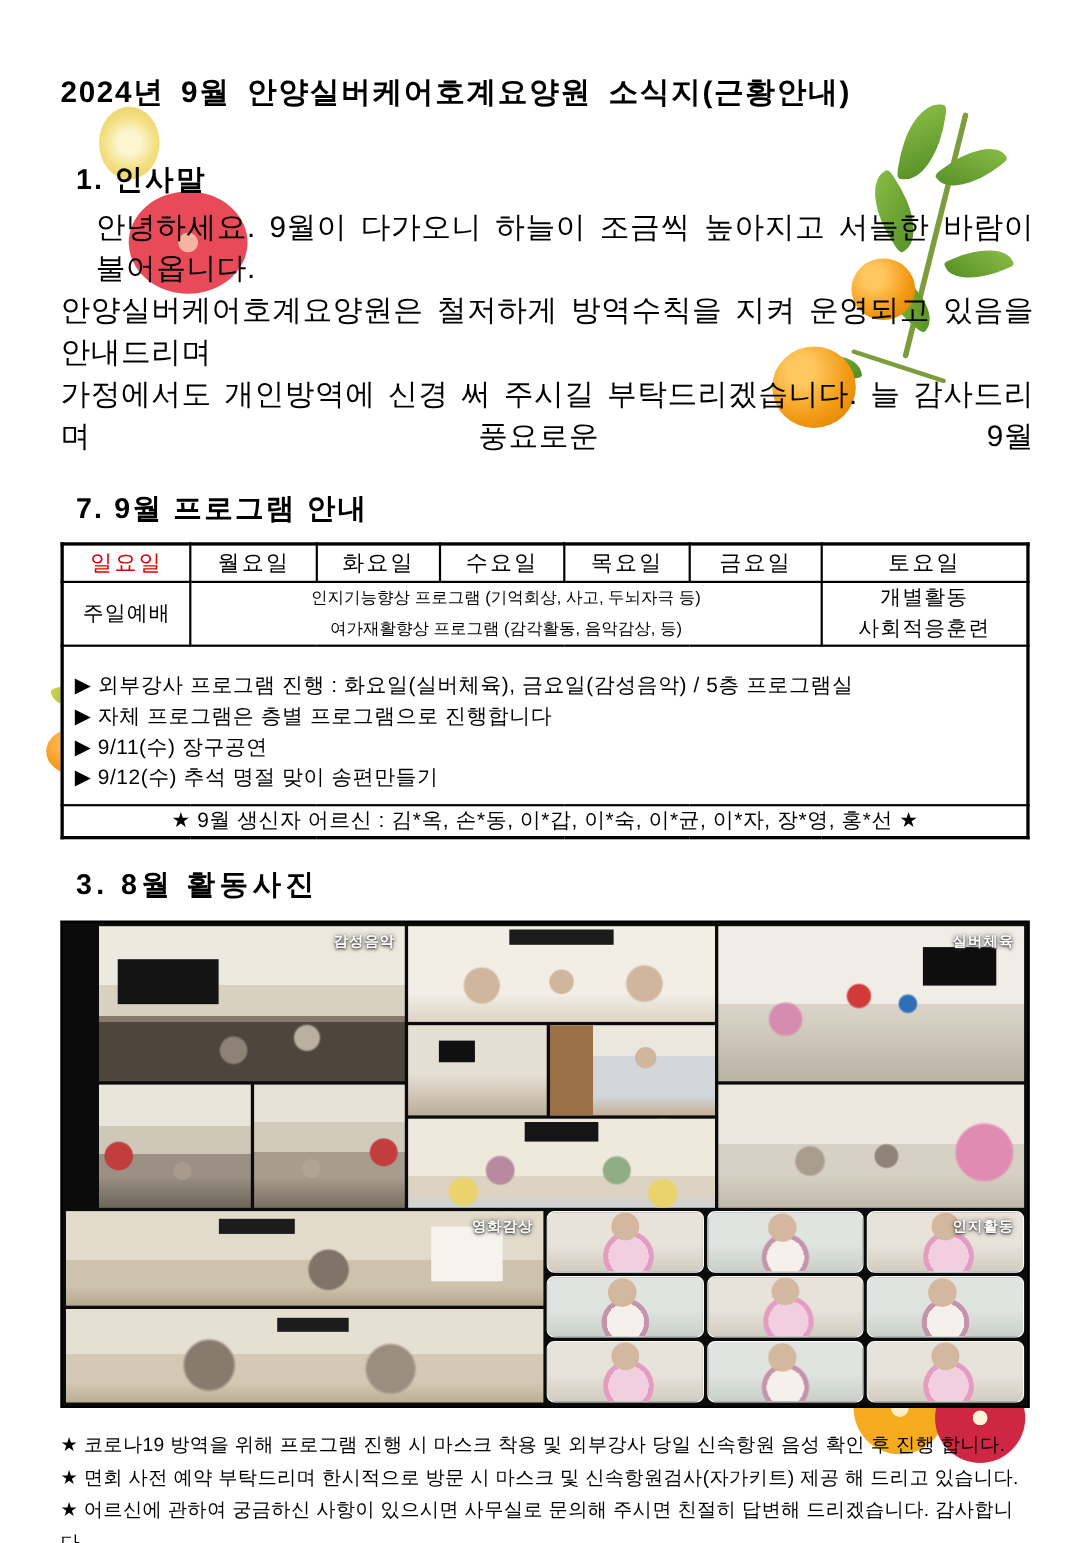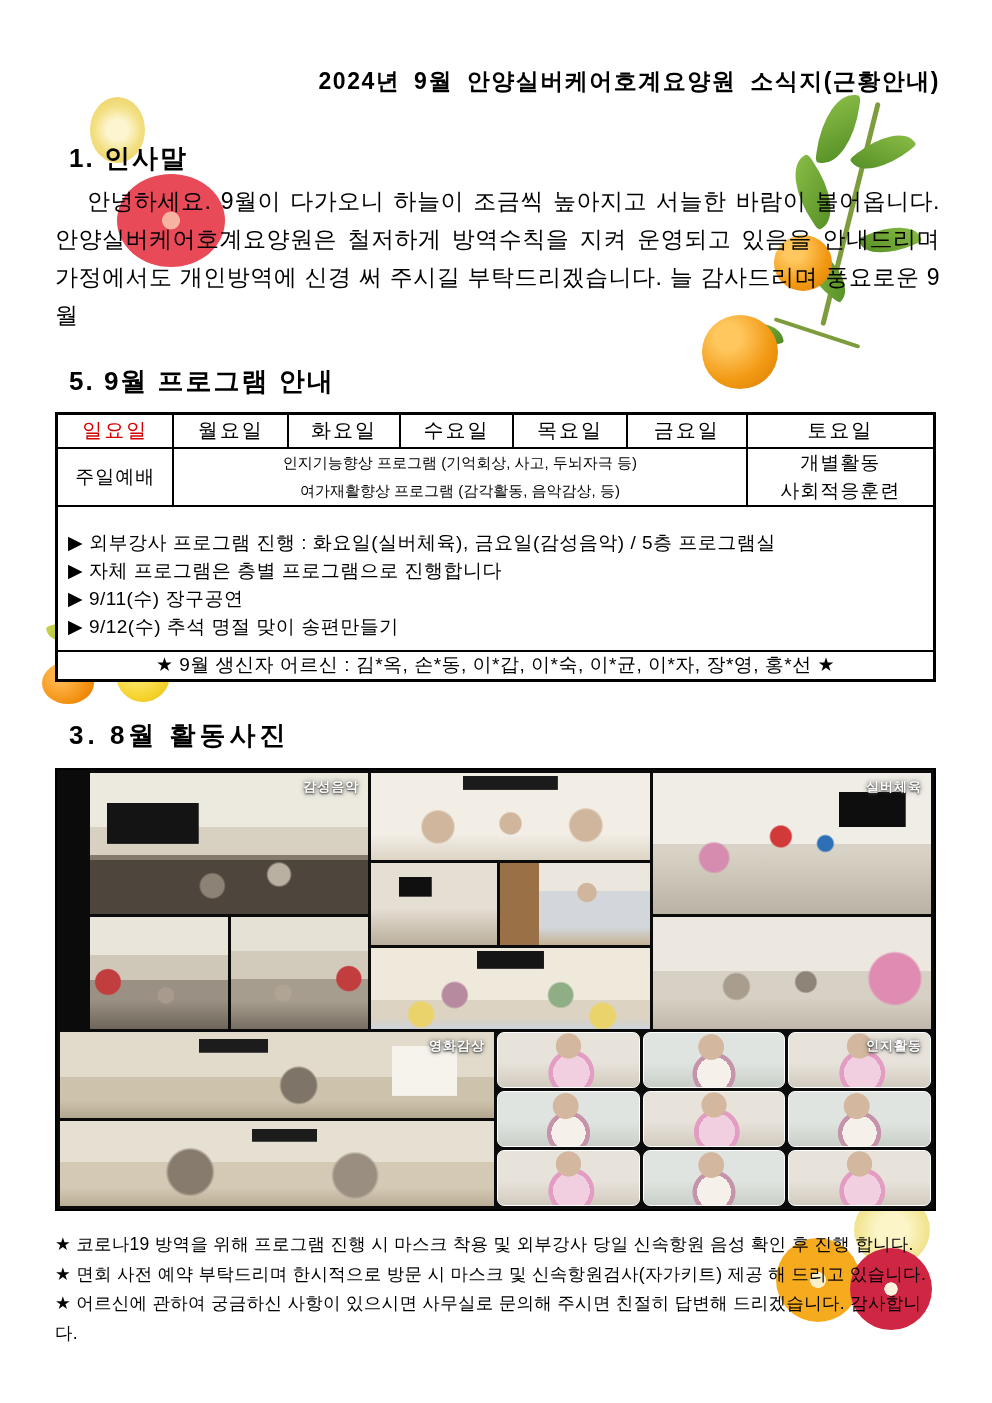--- a/index.html
+++ b/index.html
@@ -6,26 +6,26 @@
   html,body { background:#fff; }
   body {
     width: 992px; height: 1403px;
     font-family: "Liberation Sans", "DejaVu Sans", sans-serif;
     color:#000; position:relative; overflow:hidden;
   }
   .page { position:relative; width:992px; height:1403px; padding: 66px 52px 0 55px; }
   .content { position:relative; z-index:2; }
 
   
-  .title { text-align:right; font-size:23px; font-weight:bold; letter-spacing:1.5px; word-spacing:6px; }
+  .title { text-align:left; font-size:27px; font-weight:bold; letter-spacing:1.5px; word-spacing:6px; }
   .h2 { font-size:26px; font-weight:bold; letter-spacing:2px; margin-left:14px; }
   .h2.g { margin-top:44px; }
   .h2.p { margin-top:30px; }
-  .h2.a { margin-top:36px; letter-spacing:4px; }
-  .para { margin-top:6px; font-size:23px; line-height:38px; letter-spacing:0.5px; }
+  .h2.a { margin-top:24px; letter-spacing:4px; }
+  .para { margin-top:6px; font-size:27px; line-height:38px; letter-spacing:0.5px; }
   .pline.just { text-align:justify; text-align-last:justify; }
   .pline.indent { padding-left:32px; }
 
   
   table.prog { width:881px; border-collapse:collapse; margin-top:13px; background:#fff; }
   table.prog td, table.prog th { border:2px solid #000; font-weight:normal; }
   table.prog { border:3px solid #000; }
   .dayrow th { height:34px; font-size:20px; letter-spacing:2px; text-align:center; }
   th.sun { color:#d40000; }
   td.svc { text-align:center; font-size:19px; letter-spacing:1px; }
@@ -205,21 +205,21 @@
     <section>
       <h2 class="h2 g">1. 인사말</h2>
       <div class="para">
         <div class="pline just indent">안녕하세요. 9월이 다가오니 하늘이 조금씩 높아지고 서늘한 바람이 불어옵니다.</div>
         <div class="pline just">안양실버케어호계요양원은 철저하게 방역수칙을 지켜 운영되고 있음을 안내드리며</div>
         <div class="pline just">가정에서도 개인방역에 신경 써 주시길 부탁드리겠습니다. 늘 감사드리며 풍요로운 9월</div>
       </div>
     </section>
 
     <section>
-      <h2 class="h2 p">5. 9월 프로그램 안내</h2>
+      <h2 class="h2 p">7. 9월 프로그램 안내</h2>
       <table class="prog">
         <colgroup>
           <col style="width:13.3%">
             <col style="width:13.1%">
             <col style="width:12.7%">
           <col style="width:12.9%">
             <col style="width:13.0%">
             <col style="width:13.6%">
           <col style="width:21.4%">
         </colgroup>

